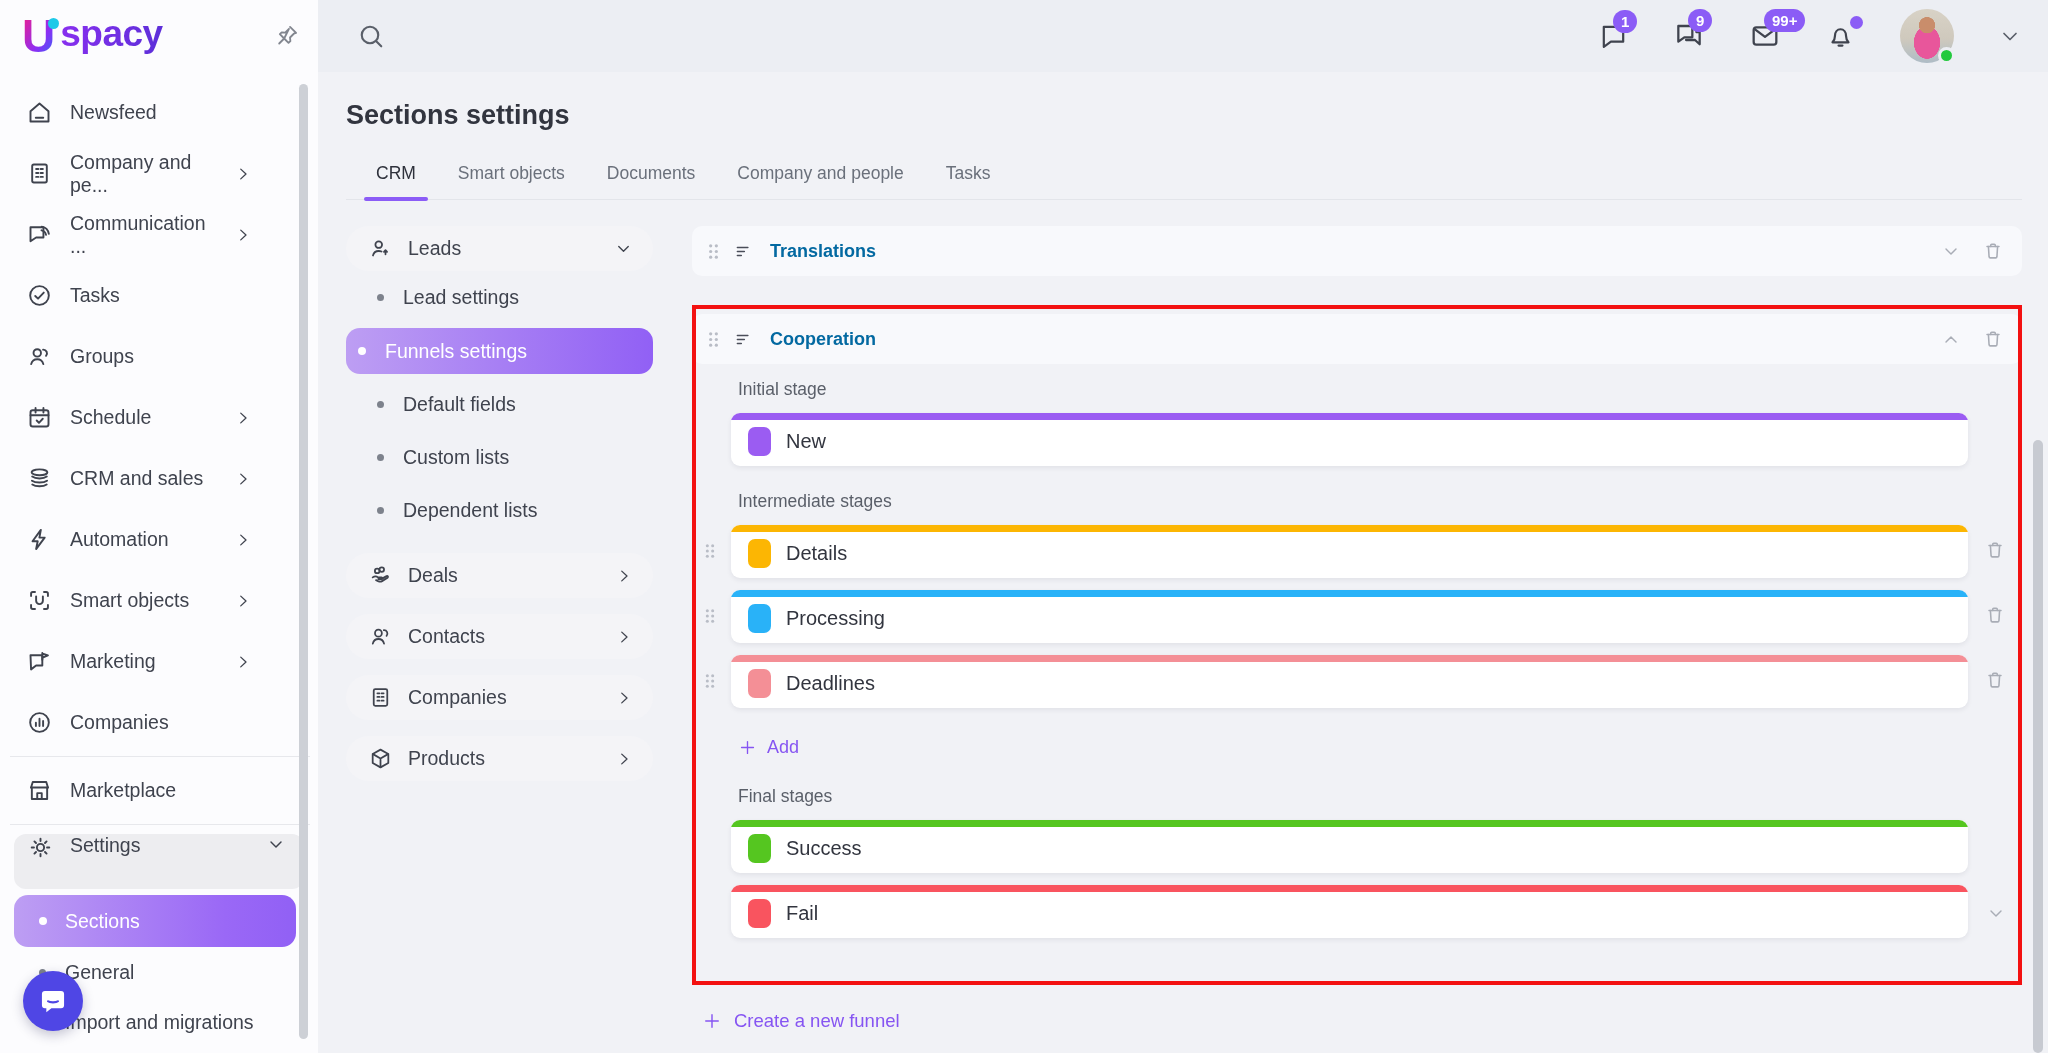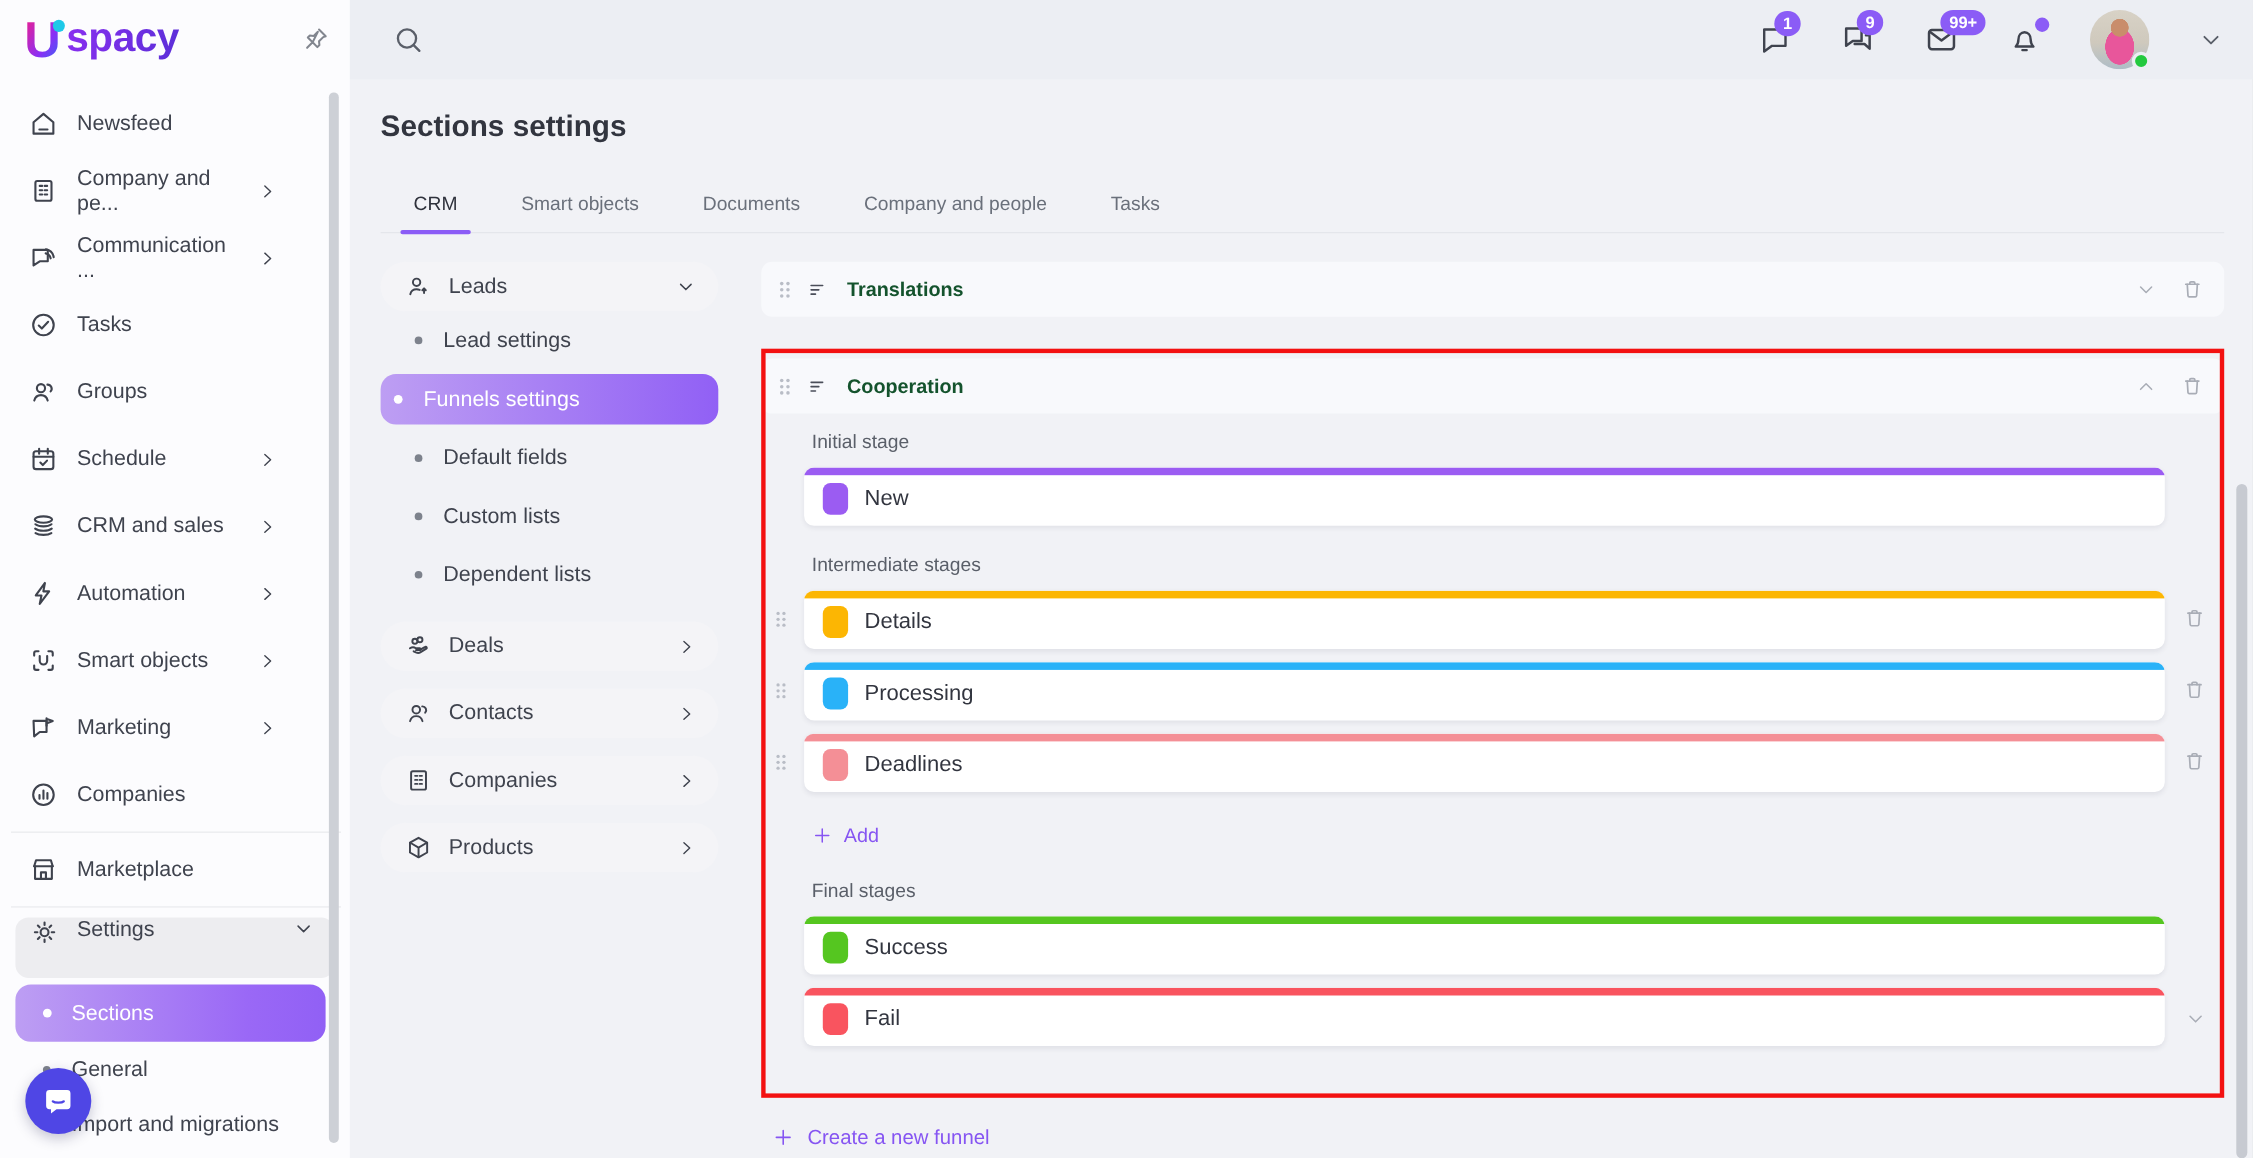--- a/index.html
+++ b/index.html
@@ -35,38 +35,38 @@
   .icon-wrap{position:relative;color:#3f434e;display:flex;cursor:pointer;}
   .badge{position:absolute;top:-11px;left:15px;background:#8b5cf6;color:#fff;font-size:15px;font-weight:700;border-radius:12px;padding:4px 8px;line-height:1;}
   .bell-dot{position:absolute;top:-5px;right:-7px;width:13px;height:13px;border-radius:50%;background:#8b5cf6;}
   .avatar{width:54px;height:54px;border-radius:50%;position:relative;background:radial-gradient(circle at 50% 30%,#c98d6b 0 17%,transparent 18%),radial-gradient(ellipse at 50% 62%,#e8569b 0 34%,transparent 35%),linear-gradient(180deg,#d8d2c6 0%,#cfc9bd 55%,#aebcc6 100%);cursor:pointer;flex:none;}
   .status-dot{position:absolute;right:-1px;bottom:-1px;width:17px;height:17px;border-radius:50%;background:#23c93e;border:3px solid #eceef3;box-sizing:border-box;}
   .caret{color:#5a5f69;display:flex;cursor:pointer;}
 
   
   .content{position:absolute;left:318px;top:72px;right:0;bottom:0;box-sizing:border-box;padding:26px 26px 0 28px;}
   .page-title{margin:2px 0 0;font-size:27px;font-weight:700;color:#32353f;}
-  .tabs{display:flex;gap:46px;margin-top:44px;padding-left:24px;border-bottom:1px solid #e3e5ea;}
+  .tabs{display:flex;gap:30px;margin-top:32px;padding-left:24px;border-bottom:1px solid #e3e5ea;}
   .tab{font-size:17.5px;color:#6a707b;padding:0 6px 15px;position:relative;cursor:pointer;}
   .tab.active{color:#2f323c;font-weight:500;}
   .tab.active::after{content:"";position:absolute;left:-6px;right:-6px;bottom:-2px;height:4px;border-radius:3px;background:#8b5cf6;}
   .body{display:flex;margin-top:26px;}
 
   
   .subnav{width:307px;flex:none;}
   .subnav-pill{height:45px;border-radius:23px;background:#f4f4f7;display:flex;align-items:center;gap:15px;padding:0 20px 0 22px;font-size:19.5px;color:#3f434e;box-sizing:border-box;cursor:pointer;}
   .subnav-pill .chev{margin-left:auto;color:#3f434e;}
   .subnav-item{height:53px;display:flex;align-items:center;font-size:19.5px;color:#3f434e;padding-left:31px;gap:19px;cursor:pointer;box-sizing:border-box;}
   .subnav-item.active{background:linear-gradient(90deg,#bd9ef3,#9160f5);border-radius:14px;color:#fff;height:46px;margin:4px 0;padding-left:12px;}
   .subnav-group{margin-top:16px;}
 
   
   .panel{flex:1;max-width:1330px;margin-left:39px;}
   .funnel-header{height:50px;background:#f8f9fc;border-radius:10px;display:flex;align-items:center;padding:0 18px 0 13px;gap:11px;box-sizing:border-box;}
-  .funnel-header .name{font-size:18px;font-weight:700;color:#14532d;margin-left:5px;}
+  .funnel-header .name{font-size:18px;font-weight:700;color:#0369a1;margin-left:5px;}
   .header-right{margin-left:auto;display:flex;align-items:center;gap:21px;color:#a9adb6;}
   .handle{color:#b9bdc6;display:flex;cursor:grab;}
   .filter-ic{color:#4a4e59;display:flex;}
   .hdr-ic{display:flex;cursor:pointer;}
 
   .red-wrap{position:relative;margin-top:29px;padding:9px 0 35px;}
   .red-border{position:absolute;inset:0;border:4px solid #f31111;pointer-events:none;z-index:5;}
 
   .group-label{font-size:17.5px;color:#5a5f69;margin:25px 0 13px 46px;}
   .group-label.first{margin-top:15px;}

